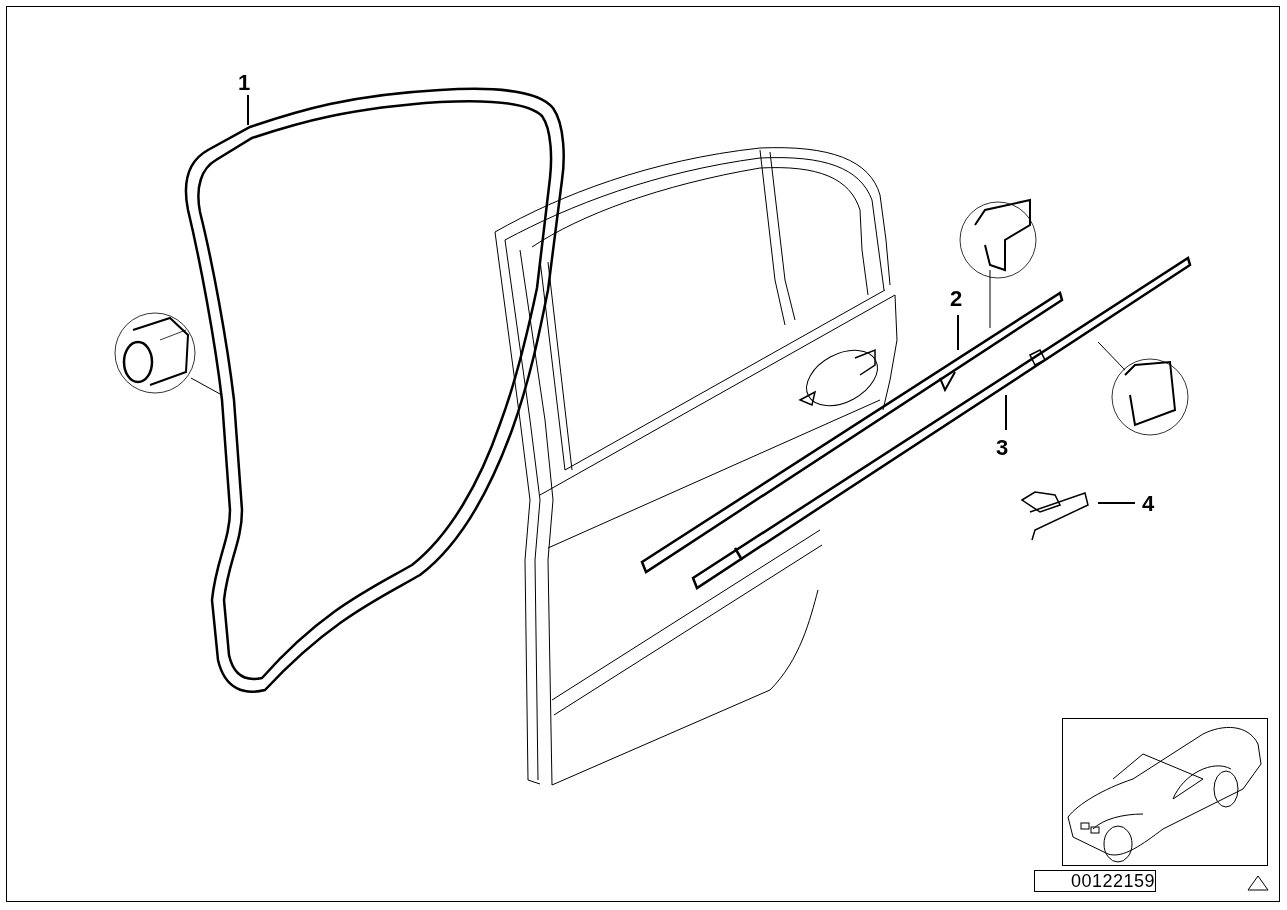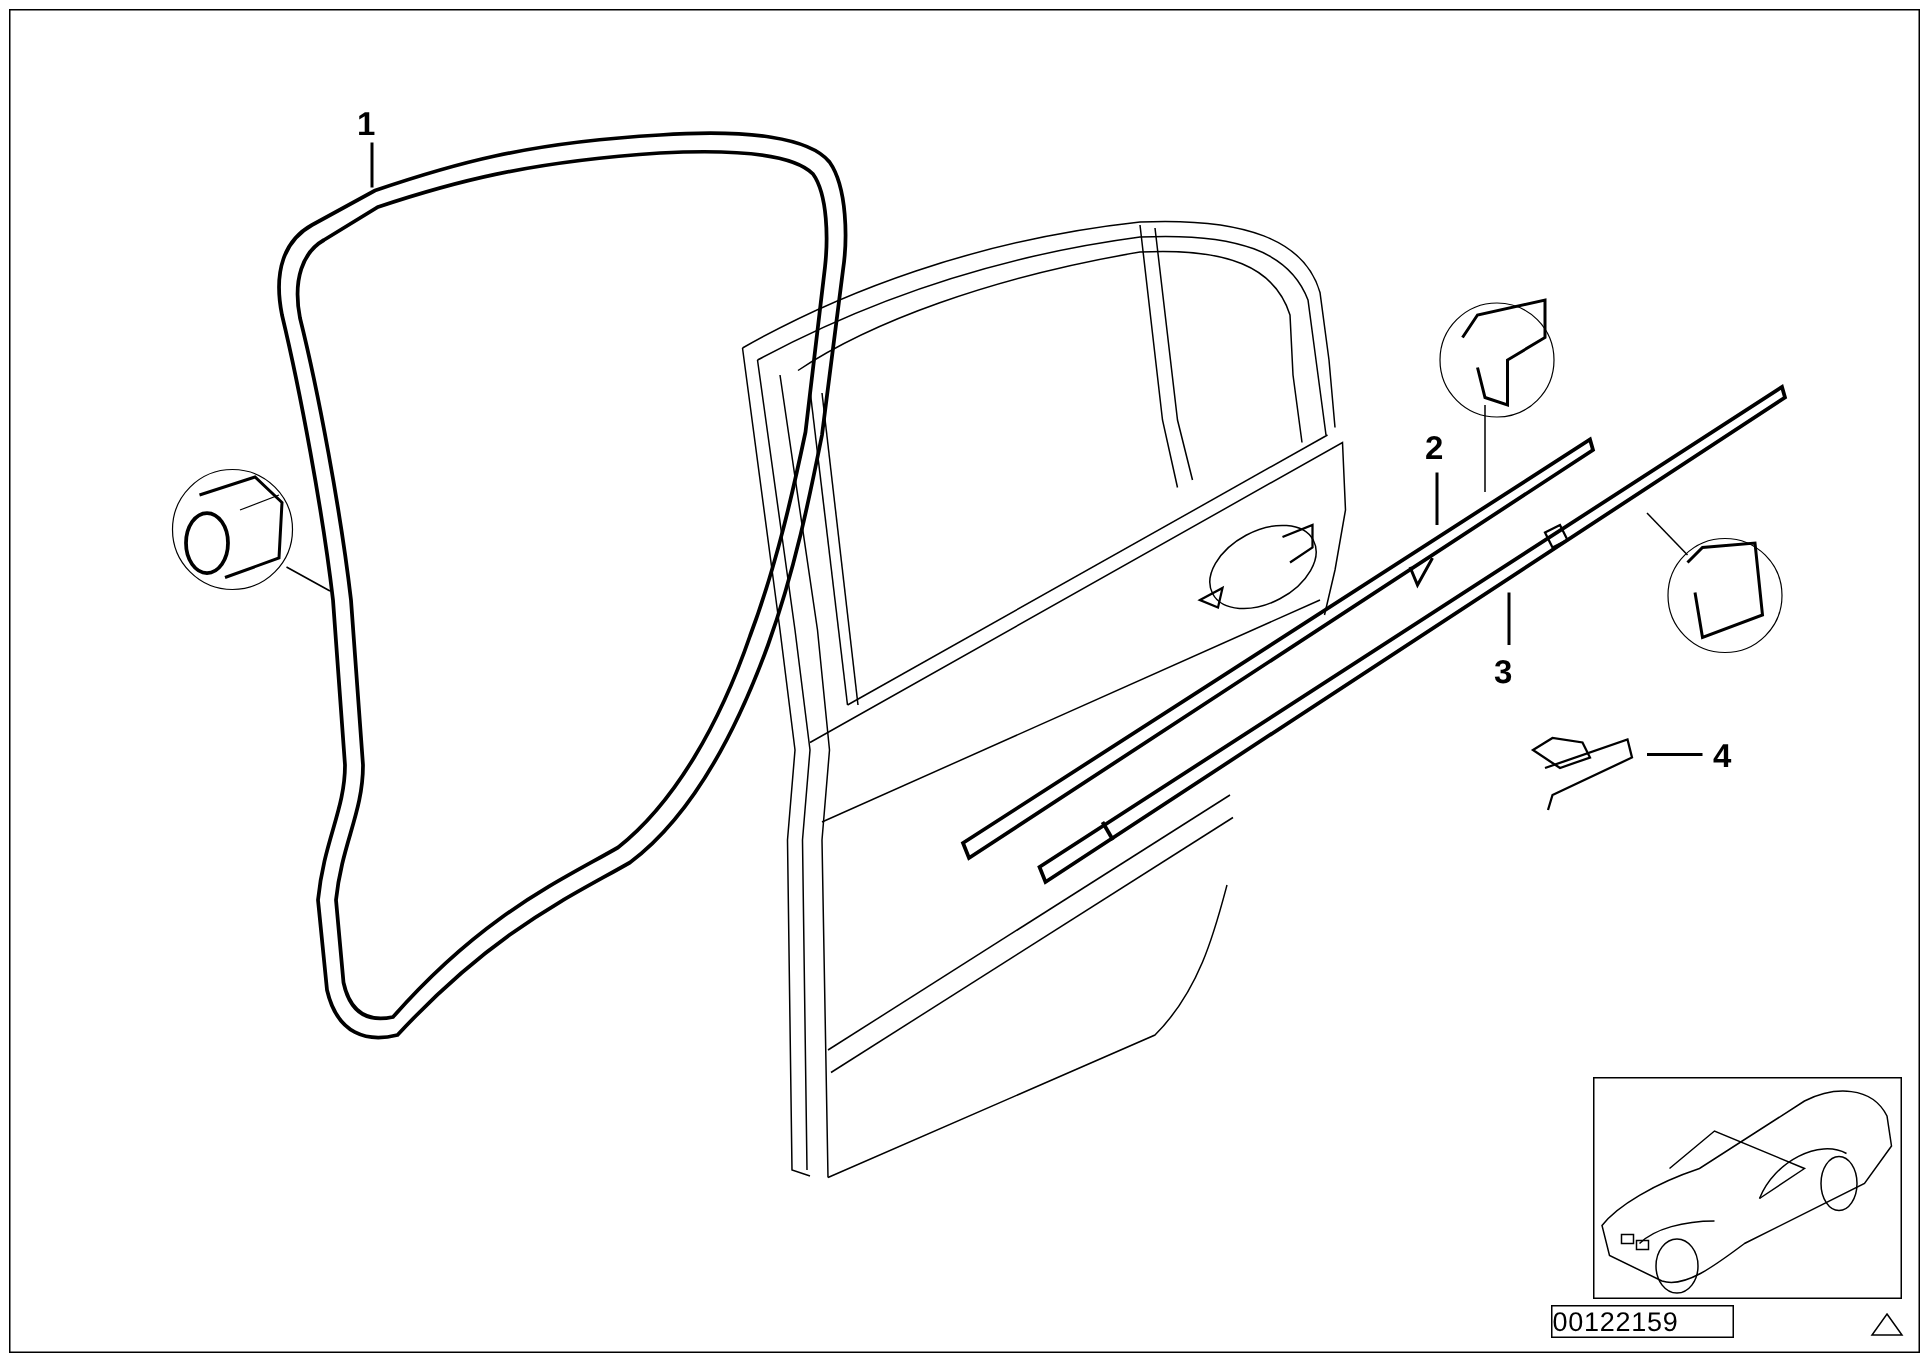--- a/index.html
+++ b/index.html
@@ -1,20 +1,20 @@
 <!DOCTYPE html>
 <html><head>
   <meta charset="utf-8">
   <style>
     html, body { margin: 0; padding: 0; background: #ffffff; }
     body { width: 1287px; height: 910px; position: relative; overflow: hidden; font-family: "Liberation Sans", sans-serif; }
     .frame { position: absolute; left: 6px; top: 6px; width: 1274px; height: 896px; border: 1px solid #000; box-sizing: border-box; background: #fff; }
     svg.art { position: absolute; left: 0; top: 0; width: 1287px; height: 910px; }
     .callout { position: absolute; font-family: "Liberation Sans", sans-serif; font-weight: bold; font-size: 22px; color: #000; line-height: 1; }
-    .partno { position: absolute; left: 1034px; top: 870px; width: 122px; height: 22px; border: 1px solid #000; box-sizing: border-box; font-family: "Liberation Sans", sans-serif; font-size: 18px; line-height: 20px; text-align: left; color: #000; letter-spacing: 0.5px; }
+    .partno { position: absolute; left: 1034px; top: 870px; width: 122px; height: 22px; border: 1px solid #000; box-sizing: border-box; font-family: "Liberation Sans", sans-serif; font-size: 18px; line-height: 20px; text-align: right; color: #000; letter-spacing: 0.5px; }
     .thumb { position: absolute; left: 1062px; top: 718px; width: 206px; height: 148px; border: 1px solid #000; box-sizing: border-box; background: #fff; }
     .warn { position: absolute; left: 1246px; top: 874px; width: 24px; height: 18px; }
   </style>
 </head>
 <body>
 
 <div class="frame"></div>
 
 <svg class="art" viewBox="0 0 1287 910" xmlns="http://www.w3.org/2000/svg" fill="none" stroke="#000">
 

